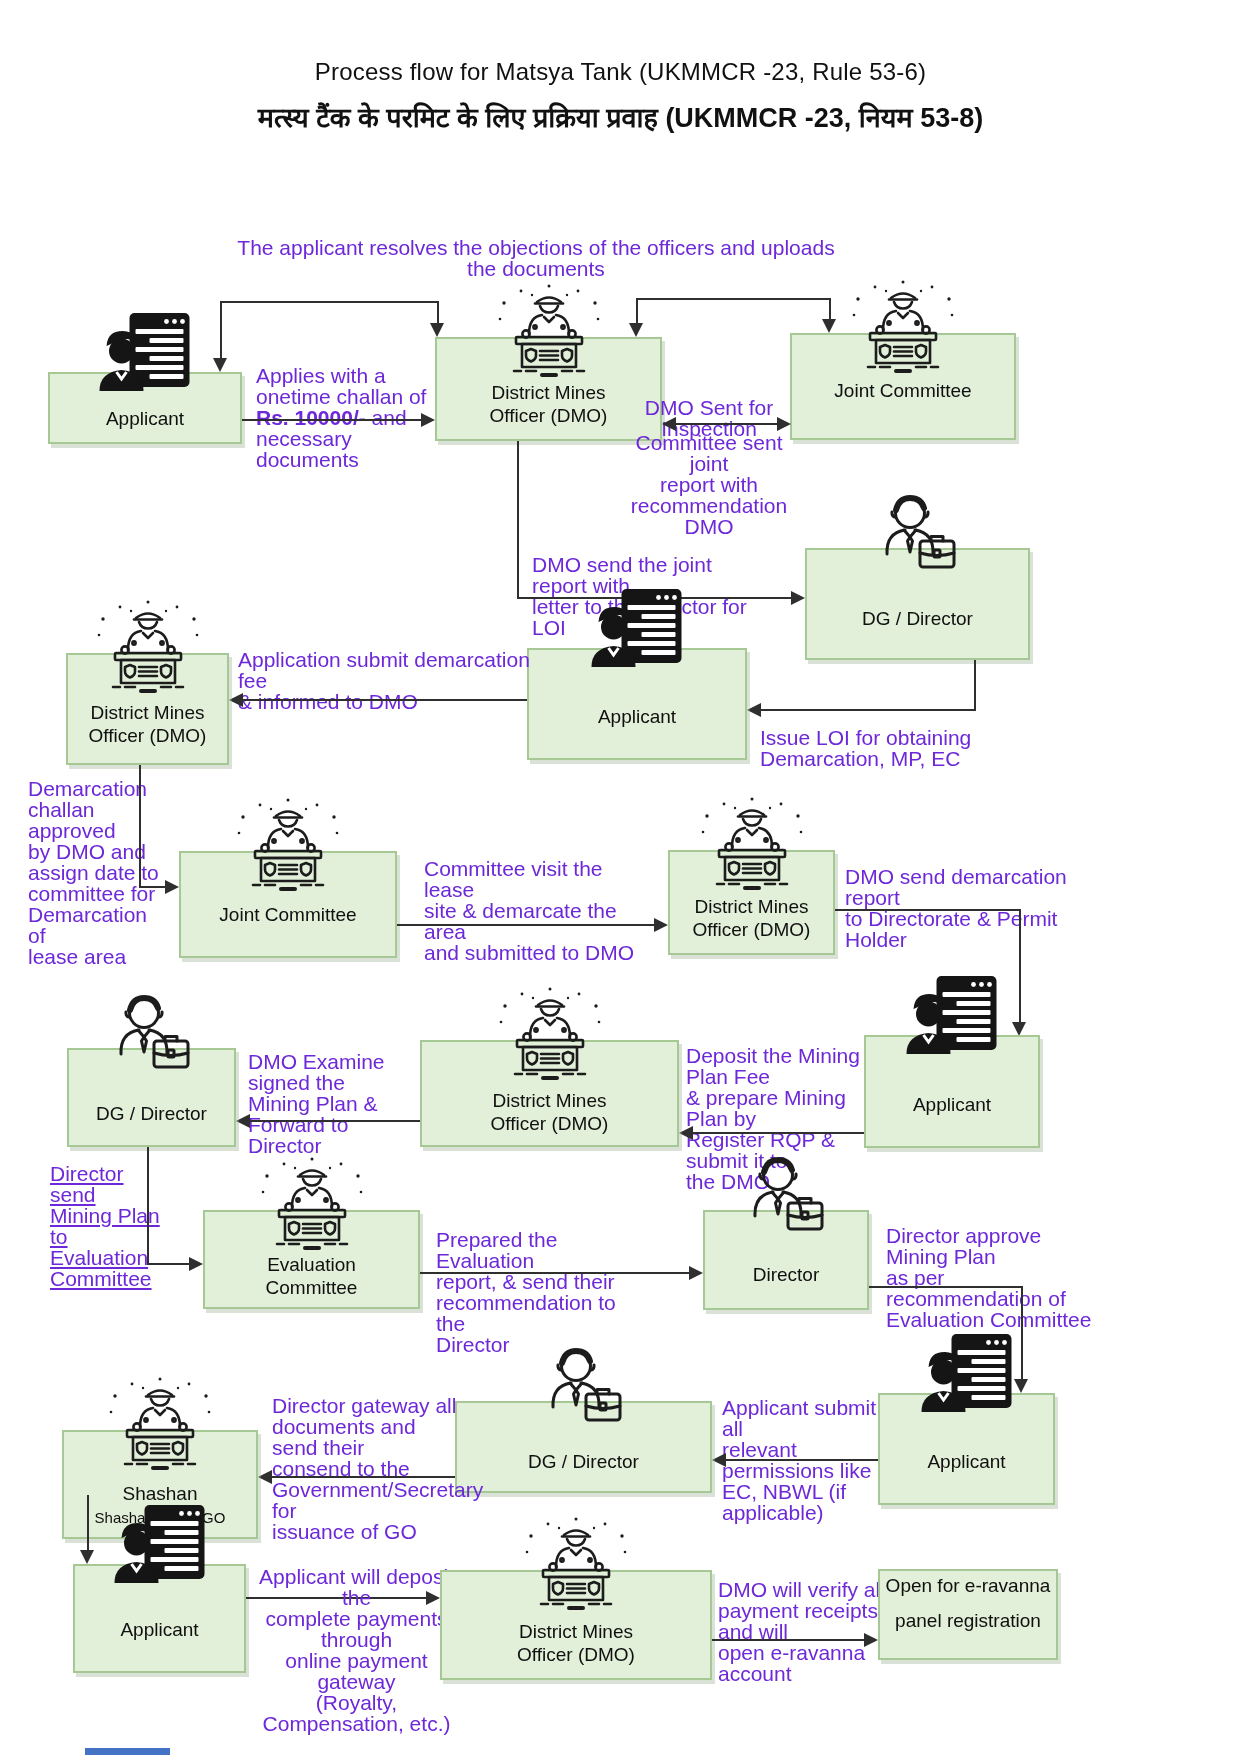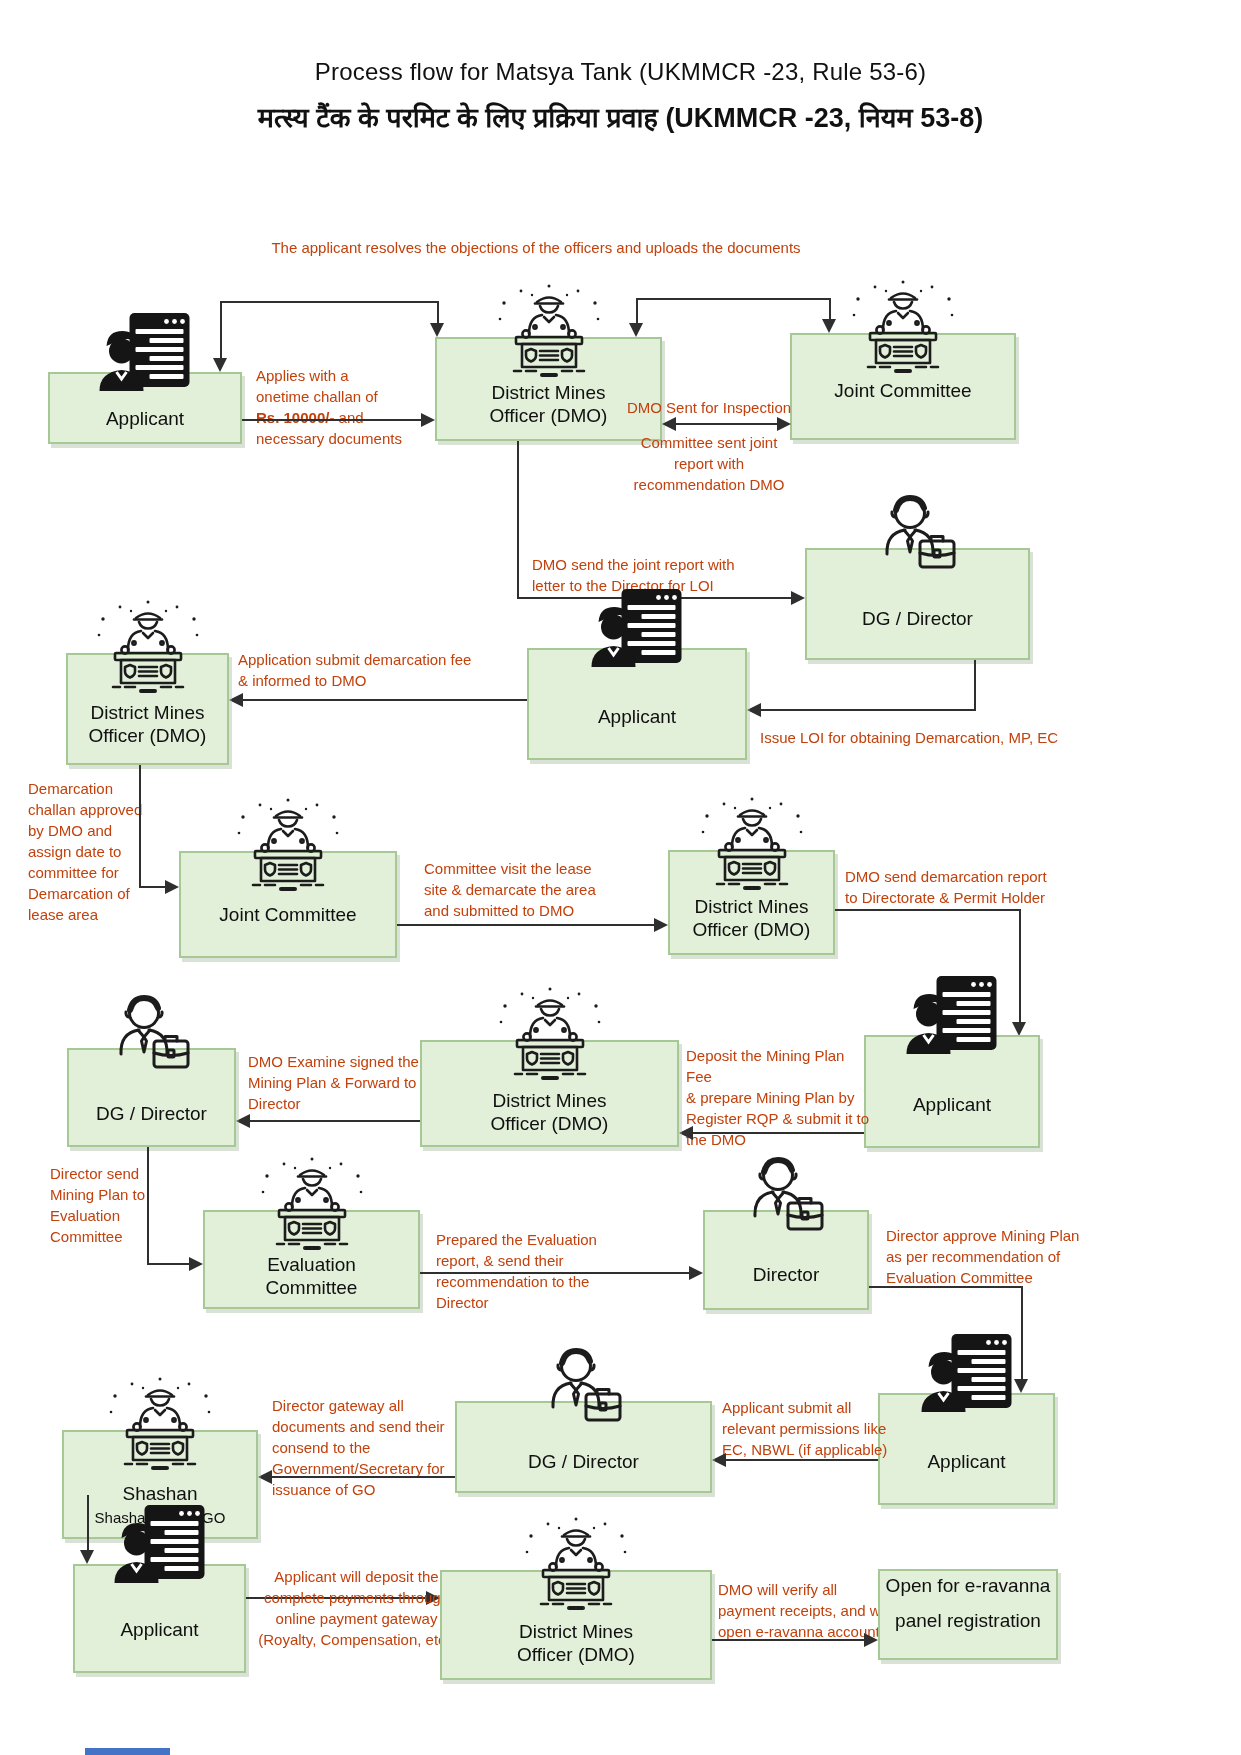--- a/index.html
+++ b/index.html
@@ -11,21 +11,21 @@
   .node{position:absolute;background:#e2efd9;border:2px solid #a6c894;
         box-shadow:3px 4px 0 rgba(150,170,140,.35);box-sizing:border-box;}
   .lbl{position:absolute;left:2px;right:2px;text-align:center;font-size:19px;line-height:23px;
        white-space:pre-line;color:#101010;}
   .sublbl{font-size:15px;line-height:18px;}
   .icon{position:absolute;left:50%;transform:translateX(-50%);pointer-events:none;}
   .icon svg{width:100%;height:100%;display:block;}
   .ic-off{width:150px;height:105px;top:-58px;}
   .ic-dir{width:110px;height:95px;top:-60px;}
   .ic-app{width:105px;height:95px;top:-64px;}
-  .note{position:absolute;font-size:15px;line-height:21px;white-space:pre-line;color:#c2410c;}
+  .note{position:absolute;font-size:21px;line-height:21px;white-space:pre-line;color:#6d28d9;}
   .ctr{text-align:center;}
   .hl{position:absolute;height:2px;background:#2f2f2f;}
   .vl{position:absolute;width:2px;background:#2f2f2f;}
   .arr-r,.arr-l,.arr-d{position:absolute;width:0;height:0;}
   .arr-r{border-top:7px solid transparent;border-bottom:7px solid transparent;border-left:14px solid #2f2f2f;}
   .arr-l{border-top:7px solid transparent;border-bottom:7px solid transparent;border-right:14px solid #2f2f2f;}
   .arr-d{border-left:7px solid transparent;border-right:7px solid transparent;border-top:14px solid #2f2f2f;}
   .strip{position:absolute;background:#4472c4;}
   b{font-weight:bold;}
 </style>
@@ -285,21 +285,21 @@
 
   <div class="node" style="left:67px;top:1048px;width:169px;height:99px;">
     <span class="icon ic-dir">
         <svg>
           <use href="#i-director"></use>
         </svg>
       </span>
     <div class="lbl" style="bottom:20px;">DG / Director</div>
   </div>
 
-  <div class="note" style="left:50px;top:1163px;width:120px;">Director send
+  <div class="note" style="left:50px;top:1163px;width:120px;text-decoration:underline;">Director send
 Mining Plan to
 Evaluation
 Committee</div>
   <div class="vl" style="left:147px;top:1147px;height:117px;"></div>
   <div class="hl" style="left:147px;top:1263px;width:43px;"></div>
   <div class="arr-r" style="left:189px;top:1257px;"></div>
 
   <div class="node" style="left:203px;top:1210px;width:217px;height:99px;">
     <span class="icon ic-off">
         <svg>

